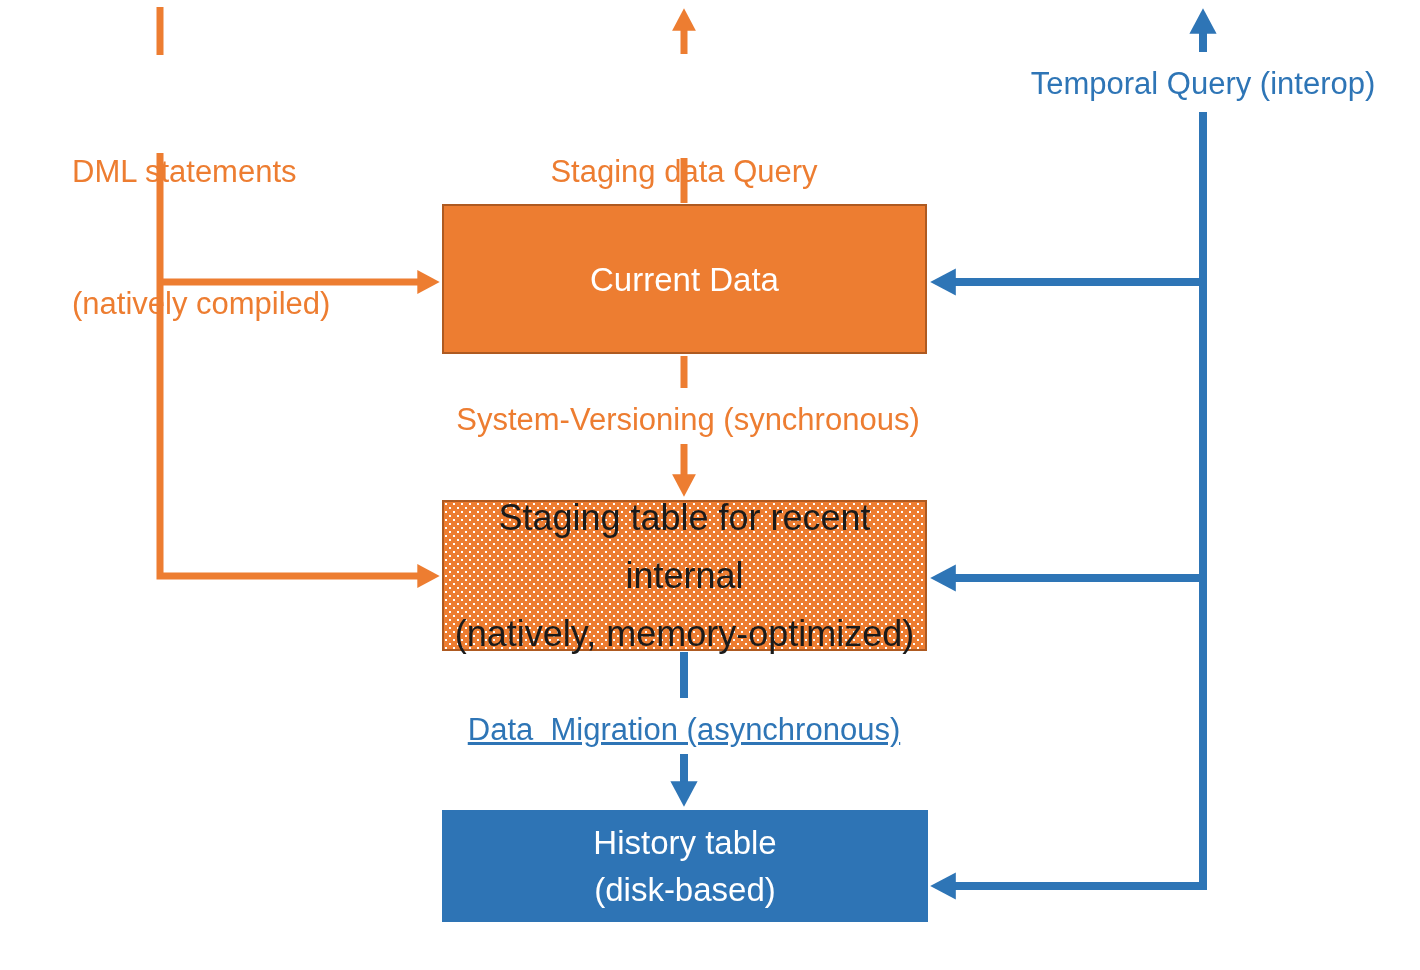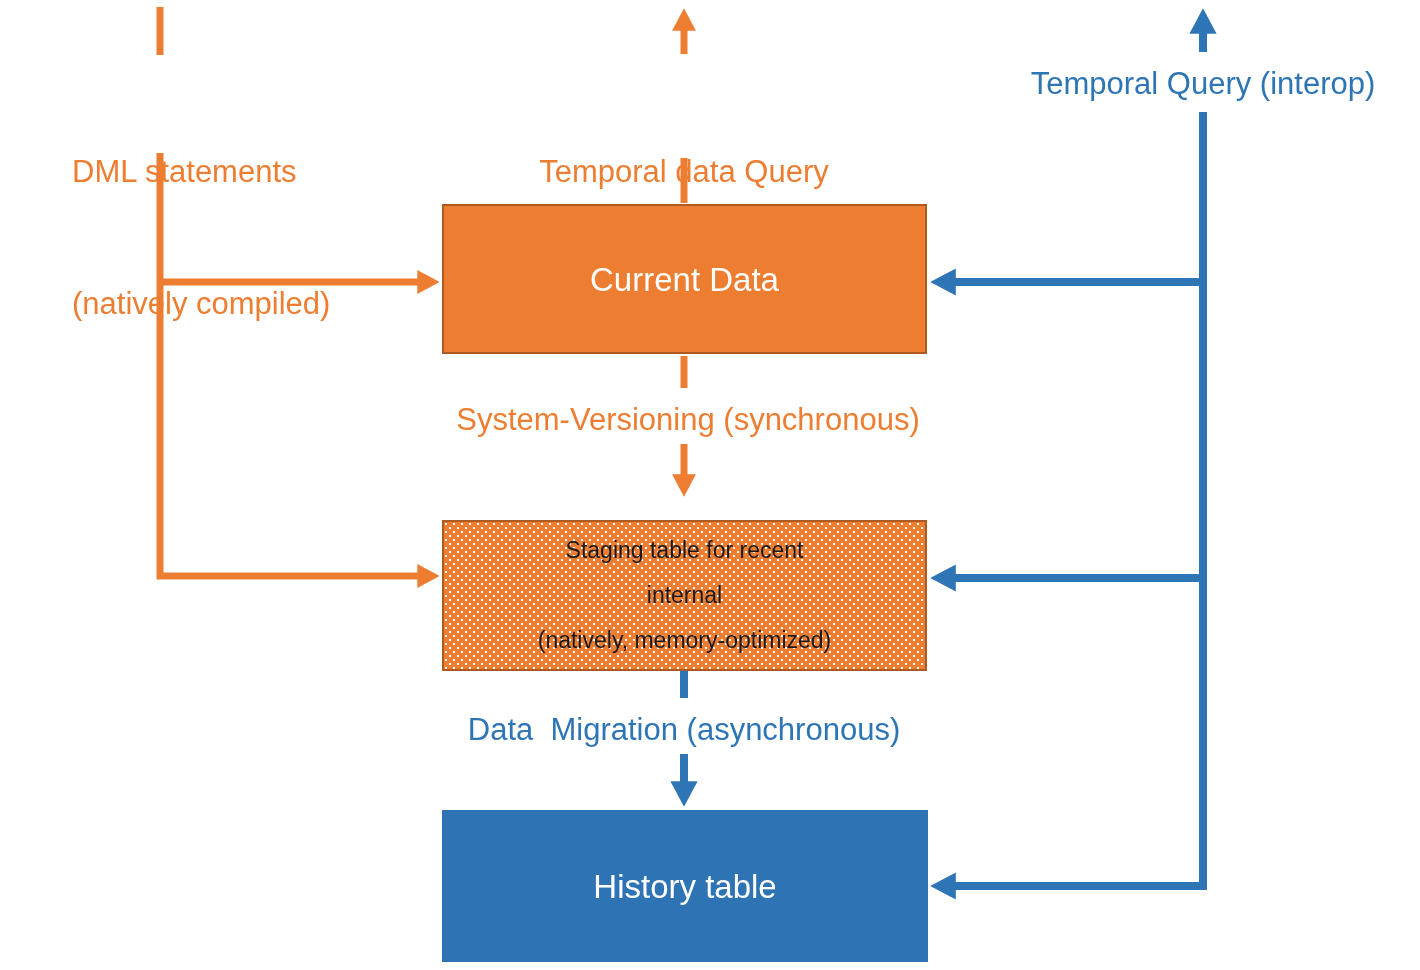--- a/index.html
+++ b/index.html
@@ -45,36 +45,37 @@
     line-height: 47px;
   }
   .box-current {
     top: 204px;
     height: 150px;
     background: #ED7D31;
     border: 2px solid #AE5A21;
     color: #ffffff;
   }
   .box-staging {
-    top: 520px;
+    top: 500px;
     height: 151px;
     background-color: #ED7D31;
     background-image:
       radial-gradient(#ffffff 1.3px, rgba(255,255,255,0) 1.5px),
       radial-gradient(#ffffff 1.3px, rgba(255,255,255,0) 1.5px);
     background-size: 8px 8px, 8px 8px;
     background-position: 2px 2px, 6px 6px;
     border: 2px solid #AE5A21;
     color: #1a1a1a;
-    font-size: 23px;
+    font-size: 36px;
     line-height: 45px;
+    gap: 13px;
   }
   .box-history {
     top: 810px;
-    height: 152px;
+    height: 112px;
     width: 486px;
     background: #2E74B5;
     color: #ffffff;
   }
   .line { fill: none; }
   .line.orange { stroke: #ED7D31; stroke-width: 7; }
   .line.blue   { stroke: #2E75B6; stroke-width: 8; }
 </style>
 </head>
 <body>
@@ -108,37 +109,38 @@
     <path class="line blue" d="M1203 282 H955" marker-end="url(#arrow-blue)"></path>
     <path class="line blue" d="M1203 578 H955" marker-end="url(#arrow-blue)"></path>
   </svg>
 
   <div class="label orange" style="left:24px; top:62px;margin-left:48px;">
     <div>DML statements</div>
     <div>(natively compiled)</div>
   </div>
 
   <div class="label orange center" style="left:434px; top:62px; width:500px;">
-    <div>Temporal data Query</div>
+    <div>Staging data Query</div>
     <div>(natively compiled)</div>
   </div>
 
   <div class="label blue center" style="left:953px; top:62px; width:500px;">Temporal Query (interop)</div>
 
   <div class="box box-current">
     <div>Current Data</div>
   </div>
 
   <div class="label orange center" style="left:388px; top:398px; width:600px;">System-Versioning (synchronous)</div>
 
   <div class="box box-staging">
     <div>Staging table for recent</div>
     <div>internal</div>
     <div>(natively, memory-optimized)</div>
   </div>
 
-  <div class="label blue center" style="left:384px; top:708px; width:600px;">Data  Migration (asynchronous)</div>
+  <div class="label blue center" style="left:384px; top:708px; width:600px;text-decoration:underline;">Data  Migration (asynchronous)</div>
 
   <div class="box box-history">
     <div>History table</div>
+    <div>(disk-based)</div>
   </div>
 
 </div>
 
 </body></html>

